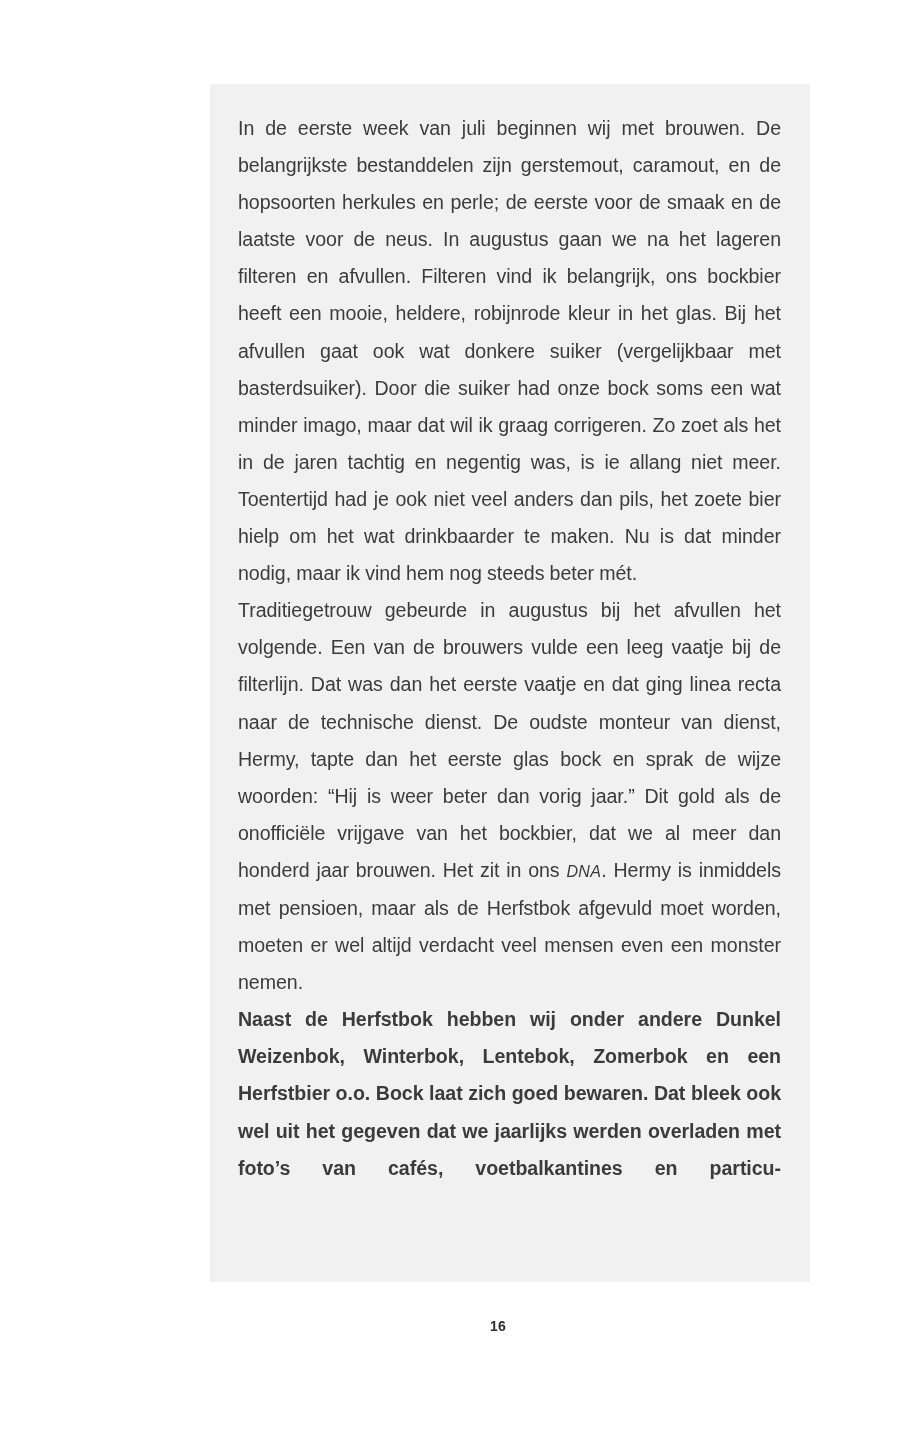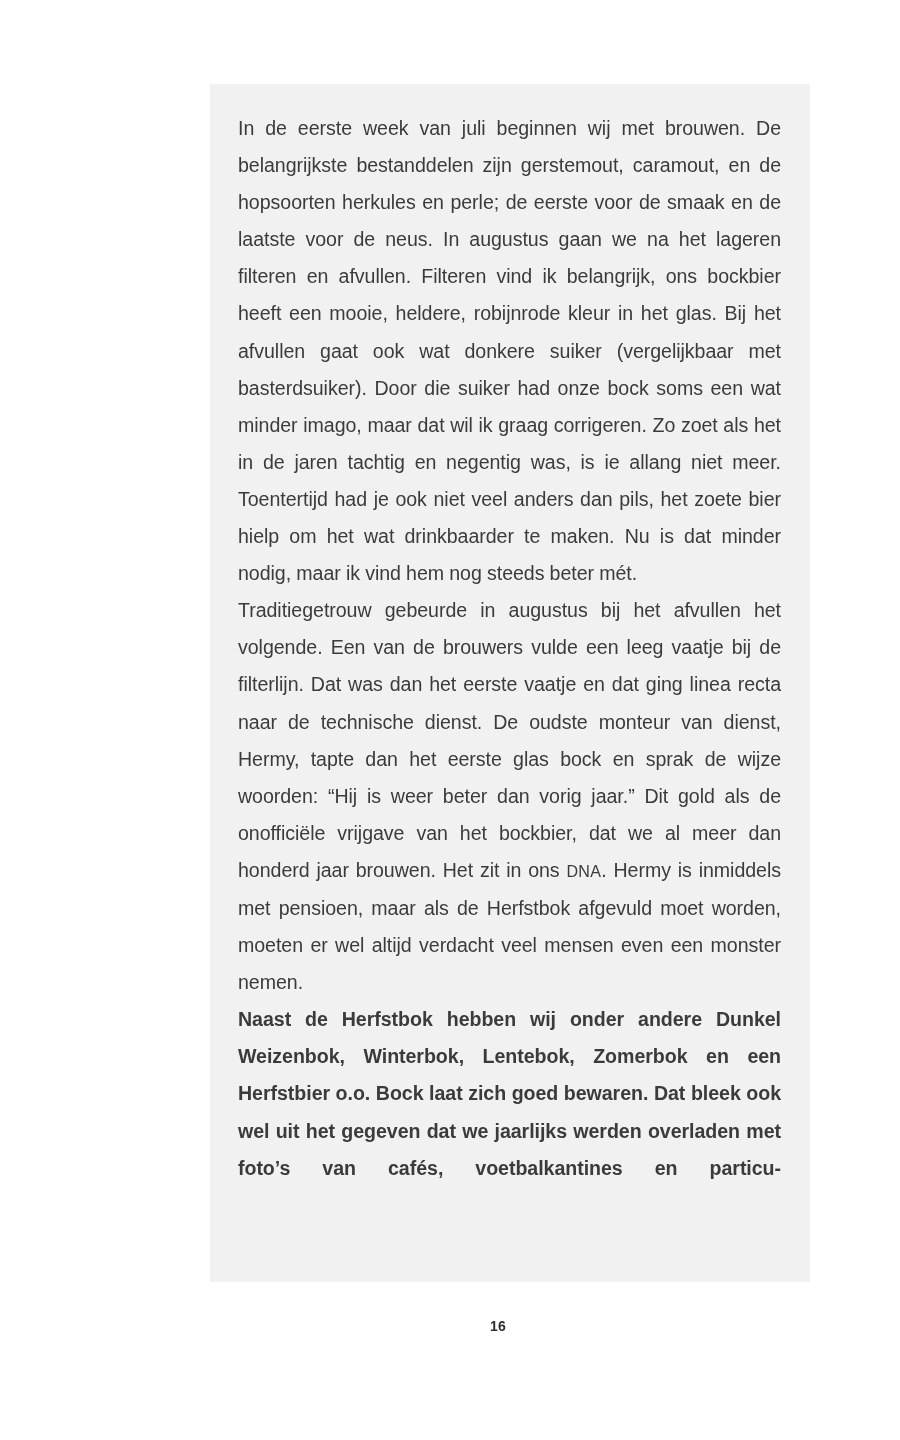--- a/index.html
+++ b/index.html
@@ -54,20 +54,21 @@
 
   
   .body-text p.flow-continues {
     text-align-last: justify;
     font-weight: bold;
   }
 
   .smallcaps {
     font-size: 0.82em;
     letter-spacing: 0.3px;
+    font-style: italic;
   }
 
   .folio {
     position: absolute;
     left: 0;
     top: 1318px;
     width: 900px;
     text-align: center;
     font-family: "Liberation Sans", sans-serif;
     font-size: 14px;

